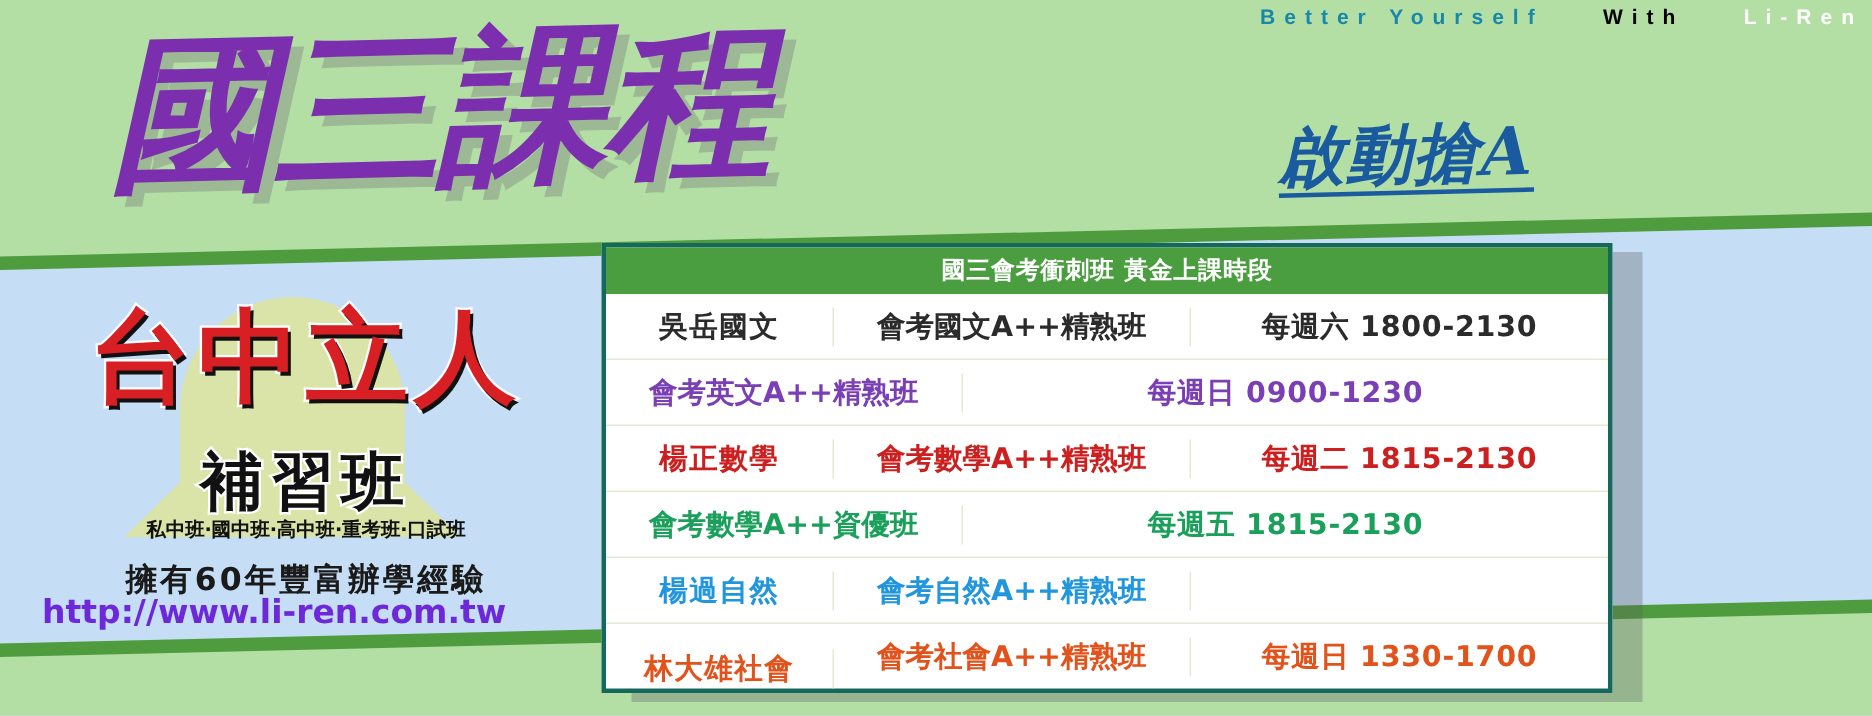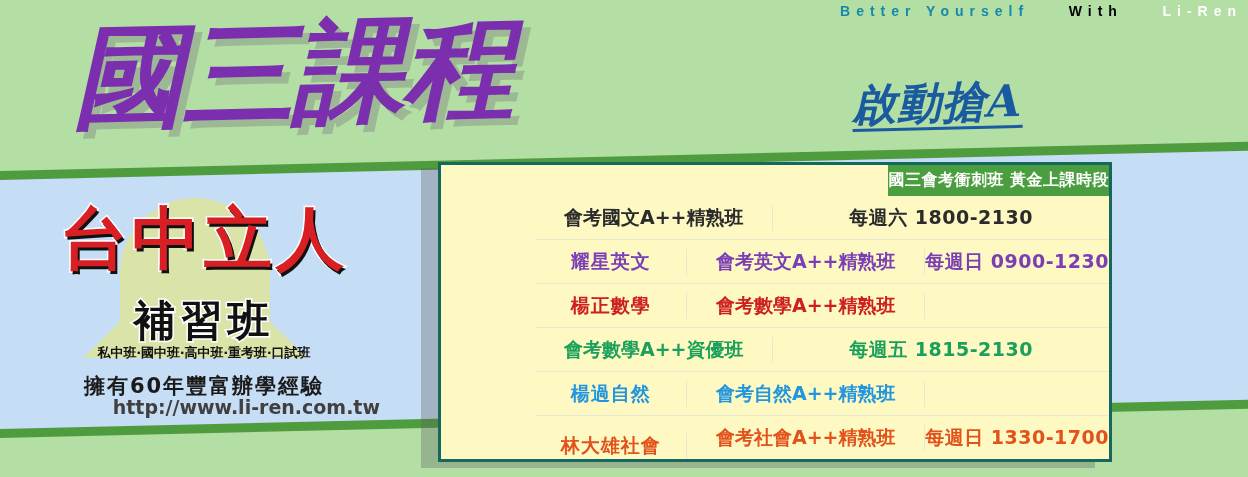--- a/index.html
+++ b/index.html
@@ -185,48 +185,47 @@
     font-size:21px;
     font-weight:bold;
     color:#1a1a1a;
     letter-spacing:2px;
     white-space:nowrap;
   }
   .logo-url {
     position:absolute;
     left:0; top:200px;
     width:352px;
-    text-align:right;
-    z-index:3;
-    font-family:"DejaVu Sans", sans-serif;
-    font-size:19px;
-    font-weight:bold;
-    color:#404040;
+    text-align:left;
+    z-index:3;
+    font-family:"DejaVu Sans", sans-serif;
+    font-size:22px;
+    font-weight:bold;
+    color:#6d28d9;
     letter-spacing:0px;
     white-space:nowrap;
   }
 
   
   .table-shadow {
     position:absolute;
     left:421px; top:168px;
     width:674px; height:300px;
     background:rgba(90,90,90,0.32);
     z-index:4;
   }
   .schedule {
     position:absolute;
-    left:438px; top:162px;
+    left:401px; top:162px;
     width:674px; height:300px;
     z-index:5;
-    background:#fef9c3;
+    background:#ffffff;
     border:3px solid #15685c;
     display:flex;
     flex-direction:column;
-    align-items:flex-end;
   }
   .sched-header {
     height:31px;
     background:#4a9e3f;
     color:#ffffff;
     display:flex;
     align-items:center;
     justify-content:center;
     font-family:"DejaVu Sans", sans-serif;
     font-size:16px;
@@ -302,31 +301,32 @@
     <div class="logo-classes">私中班‧國中班‧高中班‧重考班‧口試班</div>
     <div class="logo-exp">擁有60年豐富辦學經驗</div>
     <div class="logo-url">http://www.li-ren.com.tw</div>
   </div>
 
   <div class="table-shadow"></div>
   <div class="schedule">
     <div class="sched-header">國三會考衝刺班  黃金上課時段</div>
     <div class="sched-body">
         <div class="sched-row">
+          <div class="cell-teacher" style="color: rgb(43, 43, 43);">吳岳國文</div>
           <div class="cell-course" style="color: rgb(43, 43, 43);">會考國文A++精熟班</div>
           <div class="cell-time" style="color: rgb(43, 43, 43);">每週六 1800-2130</div>
         </div>
         <div class="sched-row">
-          <div class="cell-teacher" style="color: rgb(123, 63, 181);">耀星英文</div>
           <div class="cell-course" style="color: rgb(123, 63, 181);">會考英文A++精熟班</div>
           <div class="cell-time" style="color: rgb(123, 63, 181);">每週日 0900-1230</div>
         </div>
         <div class="sched-row">
           <div class="cell-teacher" style="color: rgb(204, 31, 31);">楊正數學</div>
           <div class="cell-course" style="color: rgb(204, 31, 31);">會考數學A++精熟班</div>
+          <div class="cell-time" style="color: rgb(204, 31, 31);">每週二 1815-2130</div>
         </div>
         <div class="sched-row">
           <div class="cell-course" style="color: rgb(26, 160, 90);">會考數學A++資優班</div>
           <div class="cell-time" style="color: rgb(26, 160, 90);">每週五 1815-2130</div>
         </div>
         <div class="sched-row">
           <div class="cell-teacher" style="color: rgb(33, 150, 221);">楊過自然</div>
           <div class="cell-course" style="color: rgb(33, 150, 221);">會考自然A++精熟班</div>
         </div>
         <div class="sched-row">

